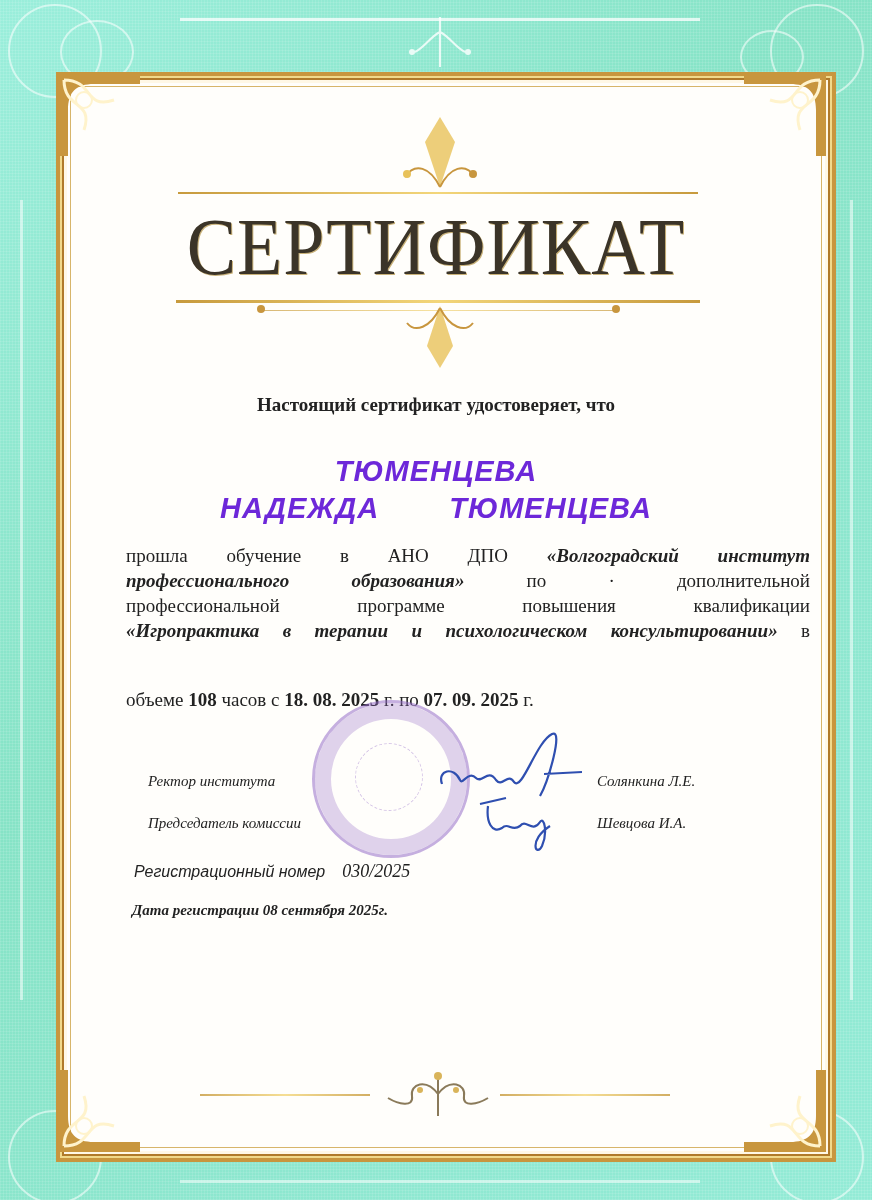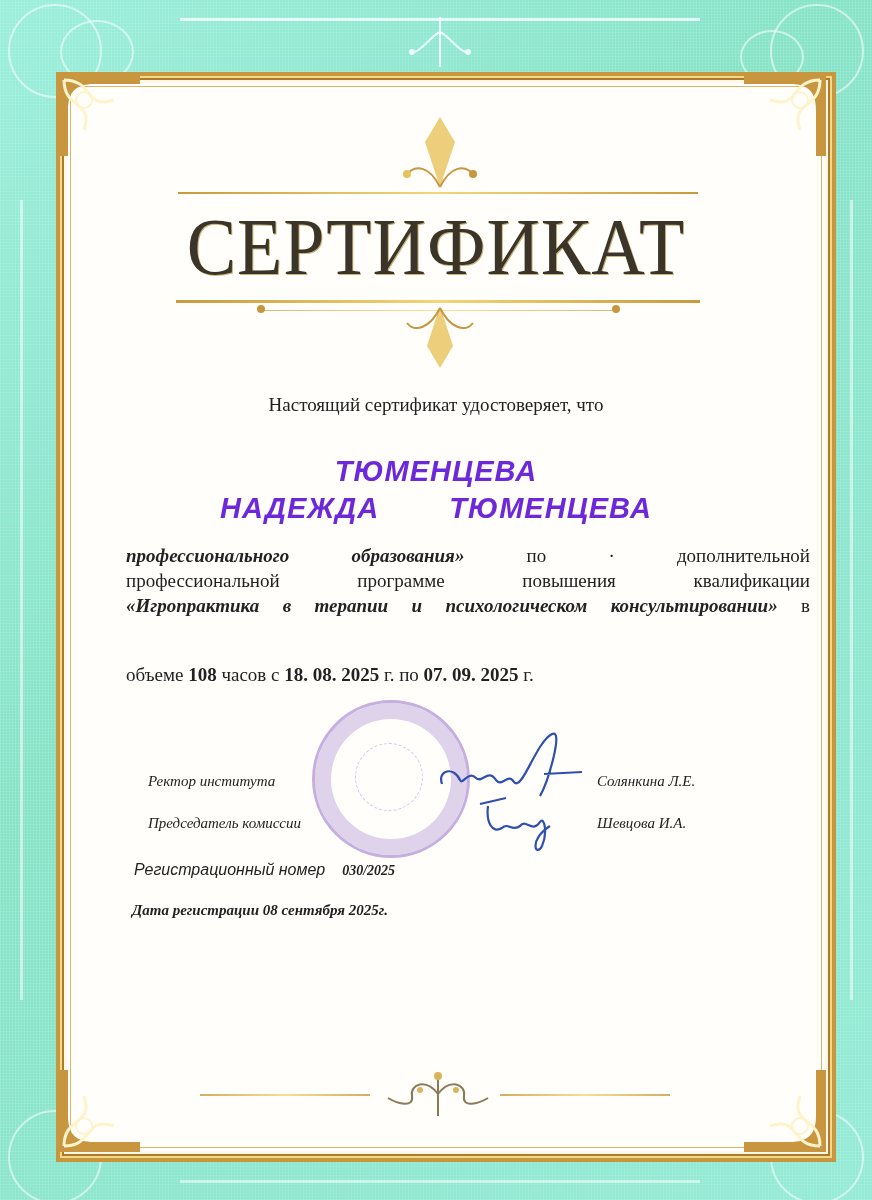--- a/index.html
+++ b/index.html
@@ -38,21 +38,21 @@
     font-size:74px; letter-spacing:1px; color:#3b3428;
     font-family:"Liberation Serif", serif;
     text-shadow: 1px 1px 0 #c9b27a;
     transform:scaleY(1.08);
   }
   .rule {
     position:absolute; height:3px; background:linear-gradient(90deg,#c79a3d,#f3d67a,#c79a3d);
   }
   .intro {
     position:absolute; left:0; right:0; top:394px; text-align:center;
-    font-size:19px; font-weight:normal; color:#222;
+    font-size:19px; font-weight:bold; color:#222;
   }
   .name {
     position:absolute; left:0; right:0; text-align:center;
     font-family:"Liberation Sans", sans-serif; font-weight:bold; font-style:italic;
     font-size:29px; color:#6d28d9; letter-spacing:1px;
   }
   .body-text {
     position:absolute; left:126px; width:684px; top:543px;
     font-size:19px; line-height:25px; color:#222; text-align:justify;
     text-align-last:justify;
@@ -144,20 +144,21 @@
 <div class="intro">Настоящий сертификат удостоверяет, что</div>
 
 <div class="name" style="top:455px">ТЮМЕНЦЕВА</div>
 <div class="name" style="top:492px;">
   <span>НАДЕЖДА</span>
   <span style="display:inline-block;width:52px"></span>
   <span>ТЮМЕНЦЕВА</span>
 </div>
 
 <div class="body-text">
+  <span class="line"><span>прошла обучение в АНО ДПО</span> <span class="bi">«Волгоградский институт</span></span>
   <span class="line"><span class="bi">профессионального образования»</span> <span>по · дополнительной</span></span>
   <span class="line">профессиональной программе повышения квалификации</span>
   <span class="line"><span class="bi">«Игропрактика в терапии и психологическом консультировании»</span> <span>в</span></span>
   <span class="line last"><span>объеме</span> <span class="b">108</span> <span>часов с</span> <span class="b">18. 08. 2025</span> <span>г. по</span> <span class="b">07. 09. 2025</span> <span>г.</span></span>
 </div>
 
 <div class="stamp"></div>
 
 <svg style="position:absolute;left:432px;top:722px" width="160" height="140">
   <path d="M10 62 C5 48 22 44 28 58 C30 64 36 48 44 56 C50 62 56 46 64 58 C70 66 76 50 82 60 C90 70 104 20 120 12 C132 6 116 60 108 74 M112 52 L150 50" stroke="#2f4fb0" stroke-width="2.2" fill="none"></path>
@@ -165,21 +166,21 @@
 </svg>
 
 <div class="sig-label" style="left:148px;top:773px">Ректор института</div>
 <div class="sig-label" style="left:597px;top:773px">Солянкина Л.Е.</div>
 <div class="sig-label" style="left:148px;top:815px">Председатель комиссии</div>
 <div class="sig-label" style="left:597px;top:815px">Шевцова И.А.</div>
 
 <div class="reg" style="left:134px;top:861px">
   <span>Регистрационный номер</span>
   <span style="display:inline-block;width:8px"></span>
-  <span style="font-family:'Liberation Serif',serif;font-weight:bold;font-size:14px">030/2025</span>
+  <span style="font-family:'Liberation Serif',serif;font-weight:normal;font-size:18px">030/2025</span>
 </div>
 <div class="reg" style="left:132px;top:902px;font-family:'Liberation Serif',serif;font-weight:bold;font-size:15px">Дата регистрации 08 сентября 2025г.</div>
 
 <div class="rule" style="left:200px;top:1094px;width:170px;height:2px;opacity:.8"></div>
 <div class="rule" style="left:500px;top:1094px;width:170px;height:2px;opacity:.8"></div>
 <svg style="position:absolute;left:378px;top:1068px" width="120" height="56">
   <path d="M60 6 L60 48 M60 26 C48 10 32 16 34 28 C36 40 20 36 10 30 M60 26 C72 10 88 16 86 28 C84 40 100 36 110 30" stroke="#8a7a5a" stroke-width="2" fill="none"></path>
   <circle cx="60" cy="8" r="4" fill="#d9b45a"></circle>
     <circle cx="42" cy="22" r="3" fill="#d9b45a"></circle>
     <circle cx="78" cy="22" r="3" fill="#d9b45a"></circle>

